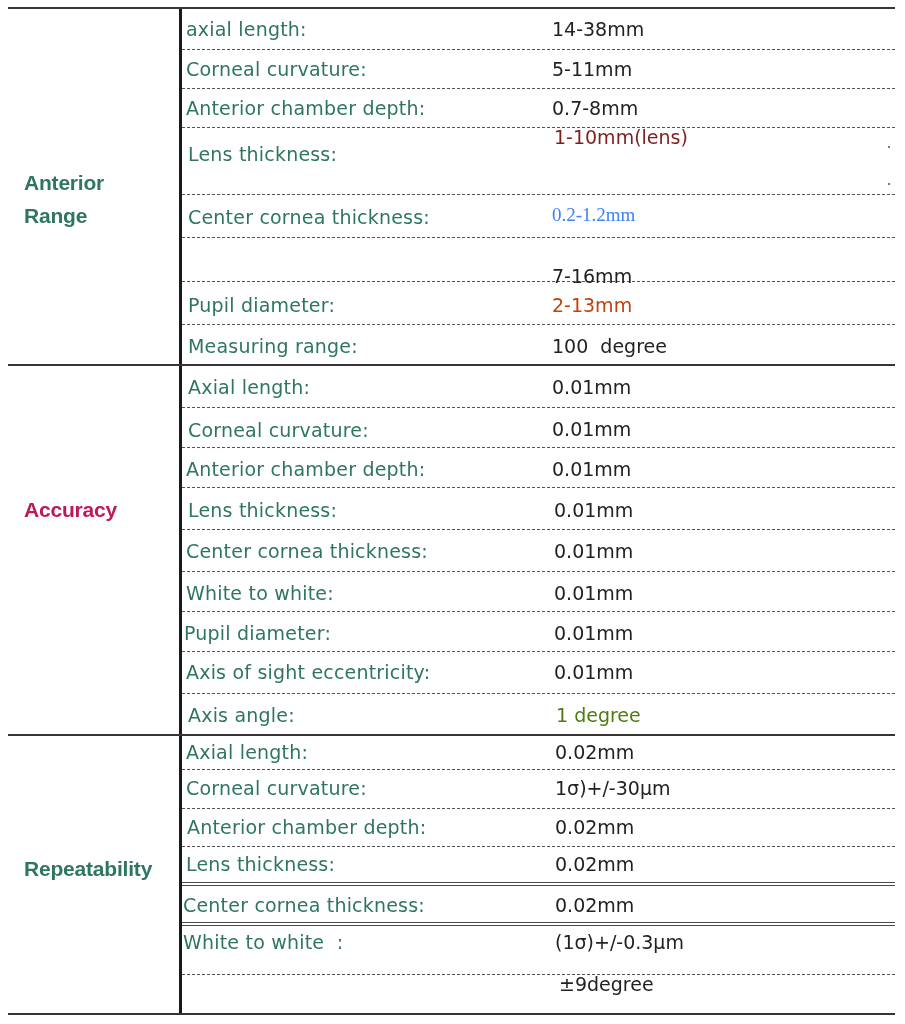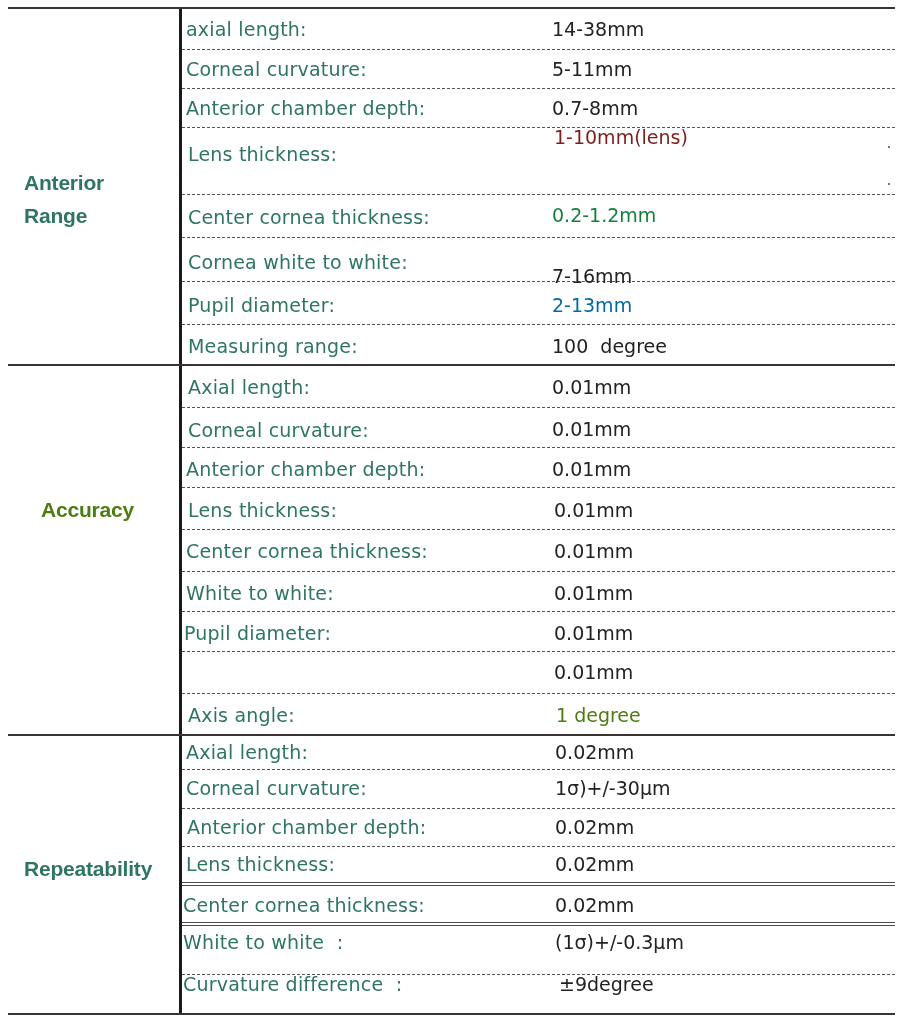--- a/index.html
+++ b/index.html
@@ -38,40 +38,39 @@
     <span class="value" style="top: 8px; color: rgb(34, 34, 34); white-space: pre;">0.7-8mm</span>
   </div>
   <div class="row dashed" style="top:128px;height:66px;">
     <span class="label" style="top: 15px; left: 6px; color: rgb(46, 117, 99); white-space: pre;">Lens thickness:</span>
     <span class="value" style="top: -2px; left: 372px; color: #7f1d1d; white-space: pre;">1-10mm(lens)</span>
     <span class="tick" style="top:18px;"></span>
     <span class="tick" style="top:55px;"></span>
   </div>
   <div class="row dashed" style="top:195px;height:42px;">
     <span class="label" style="top: 11px; left: 6px; color: rgb(46, 117, 99); white-space: pre;">Center cornea thickness:</span>
-    <span class="value" style="top: 9px; color: #15803d; white-space: pre;">0.2-1.2mm</span>
+    <span class="value" style="top: 9px; color: #3b82f6; white-space: pre; font-family: Liberation Serif, serif;">0.2-1.2mm</span>
   </div>
   <div class="row dashed" style="top:238px;height:43px;">
-    <span class="label" style="top: 13px; left: 6px; color: rgb(46, 117, 99); white-space: pre;">Cornea white to white:</span>
     <span class="value" style="top: 27px; color: rgb(34, 34, 34); white-space: pre;">7-16mm</span>
   </div>
   <div class="row dashed" style="top:282px;height:42px;">
     <span class="label" style="top: 12px; left: 6px; color: rgb(46, 117, 99); white-space: pre;">Pupil diameter:</span>
-    <span class="value" style="top: 12px; color: #0369a1; white-space: pre;">2-13mm</span>
+    <span class="value" style="top: 12px; color: #c2410c; white-space: pre;">2-13mm</span>
   </div>
   <div class="row" style="top:325px;height:39px;">
     <span class="label" style="top: 10px; left: 6px; color: rgb(46, 117, 99); white-space: pre;">Measuring range:</span>
     <span class="value" style="top: 10px; color: rgb(34, 34, 34); white-space: pre;">100  degree</span>
   </div>
 </div>
 
 <div>
   <div class="hline" style="top:364px;"></div>
   <div class="vline" style="top:366px;height:369px;"></div>
-  <div class="section-title" style="top: 493px; color: #4d7c0f; margin-left: 17px;">Accuracy</div>
+  <div class="section-title" style="top: 493px; color: #be185d;">Accuracy</div>
 
   <div class="row dashed" style="top:366px;height:41px;">
     <span class="label" style="top: 10px; left: 6px; color: rgb(46, 117, 99); white-space: pre;">Axial length:</span>
     <span class="value" style="top: 10px; color: rgb(34, 34, 34); white-space: pre;">0.01mm</span>
   </div>
   <div class="row dashed" style="top:408px;height:39px;">
     <span class="label" style="top: 11px; left: 6px; color: rgb(46, 117, 99); white-space: pre;">Corneal curvature:</span>
     <span class="value" style="top: 10px; color: rgb(34, 34, 34); white-space: pre;">0.01mm</span>
   </div>
   <div class="row dashed" style="top:448px;height:39px;">
@@ -88,20 +87,21 @@
   </div>
   <div class="row dashed" style="top:572px;height:39px;">
     <span class="label" style="top: 10px; color: rgb(46, 117, 99); white-space: pre;">White to white:</span>
     <span class="value" style="top: 10px; left: 372px; color: rgb(34, 34, 34); white-space: pre;">0.01mm</span>
   </div>
   <div class="row dashed" style="top:612px;height:39px;">
     <span class="label" style="top: 10px; left: 2px; color: rgb(46, 117, 99); white-space: pre;">Pupil diameter:</span>
     <span class="value" style="top: 10px; left: 372px; color: rgb(34, 34, 34); white-space: pre;">0.01mm</span>
   </div>
   <div class="row dashed" style="top:652px;height:41px;">
+    <span class="label" style="top: 9px; color: rgb(46, 117, 99); white-space: pre;">Axis of sight eccentricity:</span>
     <span class="value" style="top: 9px; left: 372px; color: rgb(34, 34, 34); white-space: pre;">0.01mm</span>
   </div>
   <div class="row" style="top:694px;height:40px;">
     <span class="label" style="top: 10px; left: 6px; color: rgb(46, 117, 99); white-space: pre;">Axis angle:</span>
     <span class="value" style="top: 10px; left: 374px; color: #4d7c0f; white-space: pre;">1 degree</span>
   </div>
 </div>
 
 <div>
   <div class="hline" style="top:734px;"></div>
@@ -126,17 +126,16 @@
   </div>
   <div class="row double" style="top:887px;height:35px;">
     <span class="label" style="top: 7px; left: 1px; color: rgb(46, 117, 99); white-space: pre;">Center cornea thickness:</span>
     <span class="value" style="top: 7px; left: 373px; color: rgb(34, 34, 34); white-space: pre;">0.02mm</span>
   </div>
   <div class="row dashed" style="top:927px;height:47px;">
     <span class="label" style="top: 4px; left: 1px; color: rgb(46, 117, 99); white-space: pre;">White to white  :</span>
     <span class="value" style="top: 4px; left: 373px; color: rgb(34, 34, 34); white-space: pre;">(1σ)+/-0.3μm</span>
   </div>
   <div class="row" style="top:975px;height:39px;">
-    <span class="label" style="top: -2px; left: 1px; color: rgb(46, 117, 99); white-space: pre;">Curvature difference  :</span>
     <span class="value" style="top: -2px; left: 377px; color: rgb(34, 34, 34); white-space: pre;">±9degree</span>
   </div>
   <div class="hline" style="top:1013px;"></div>
 </div>
 
 </body></html>

